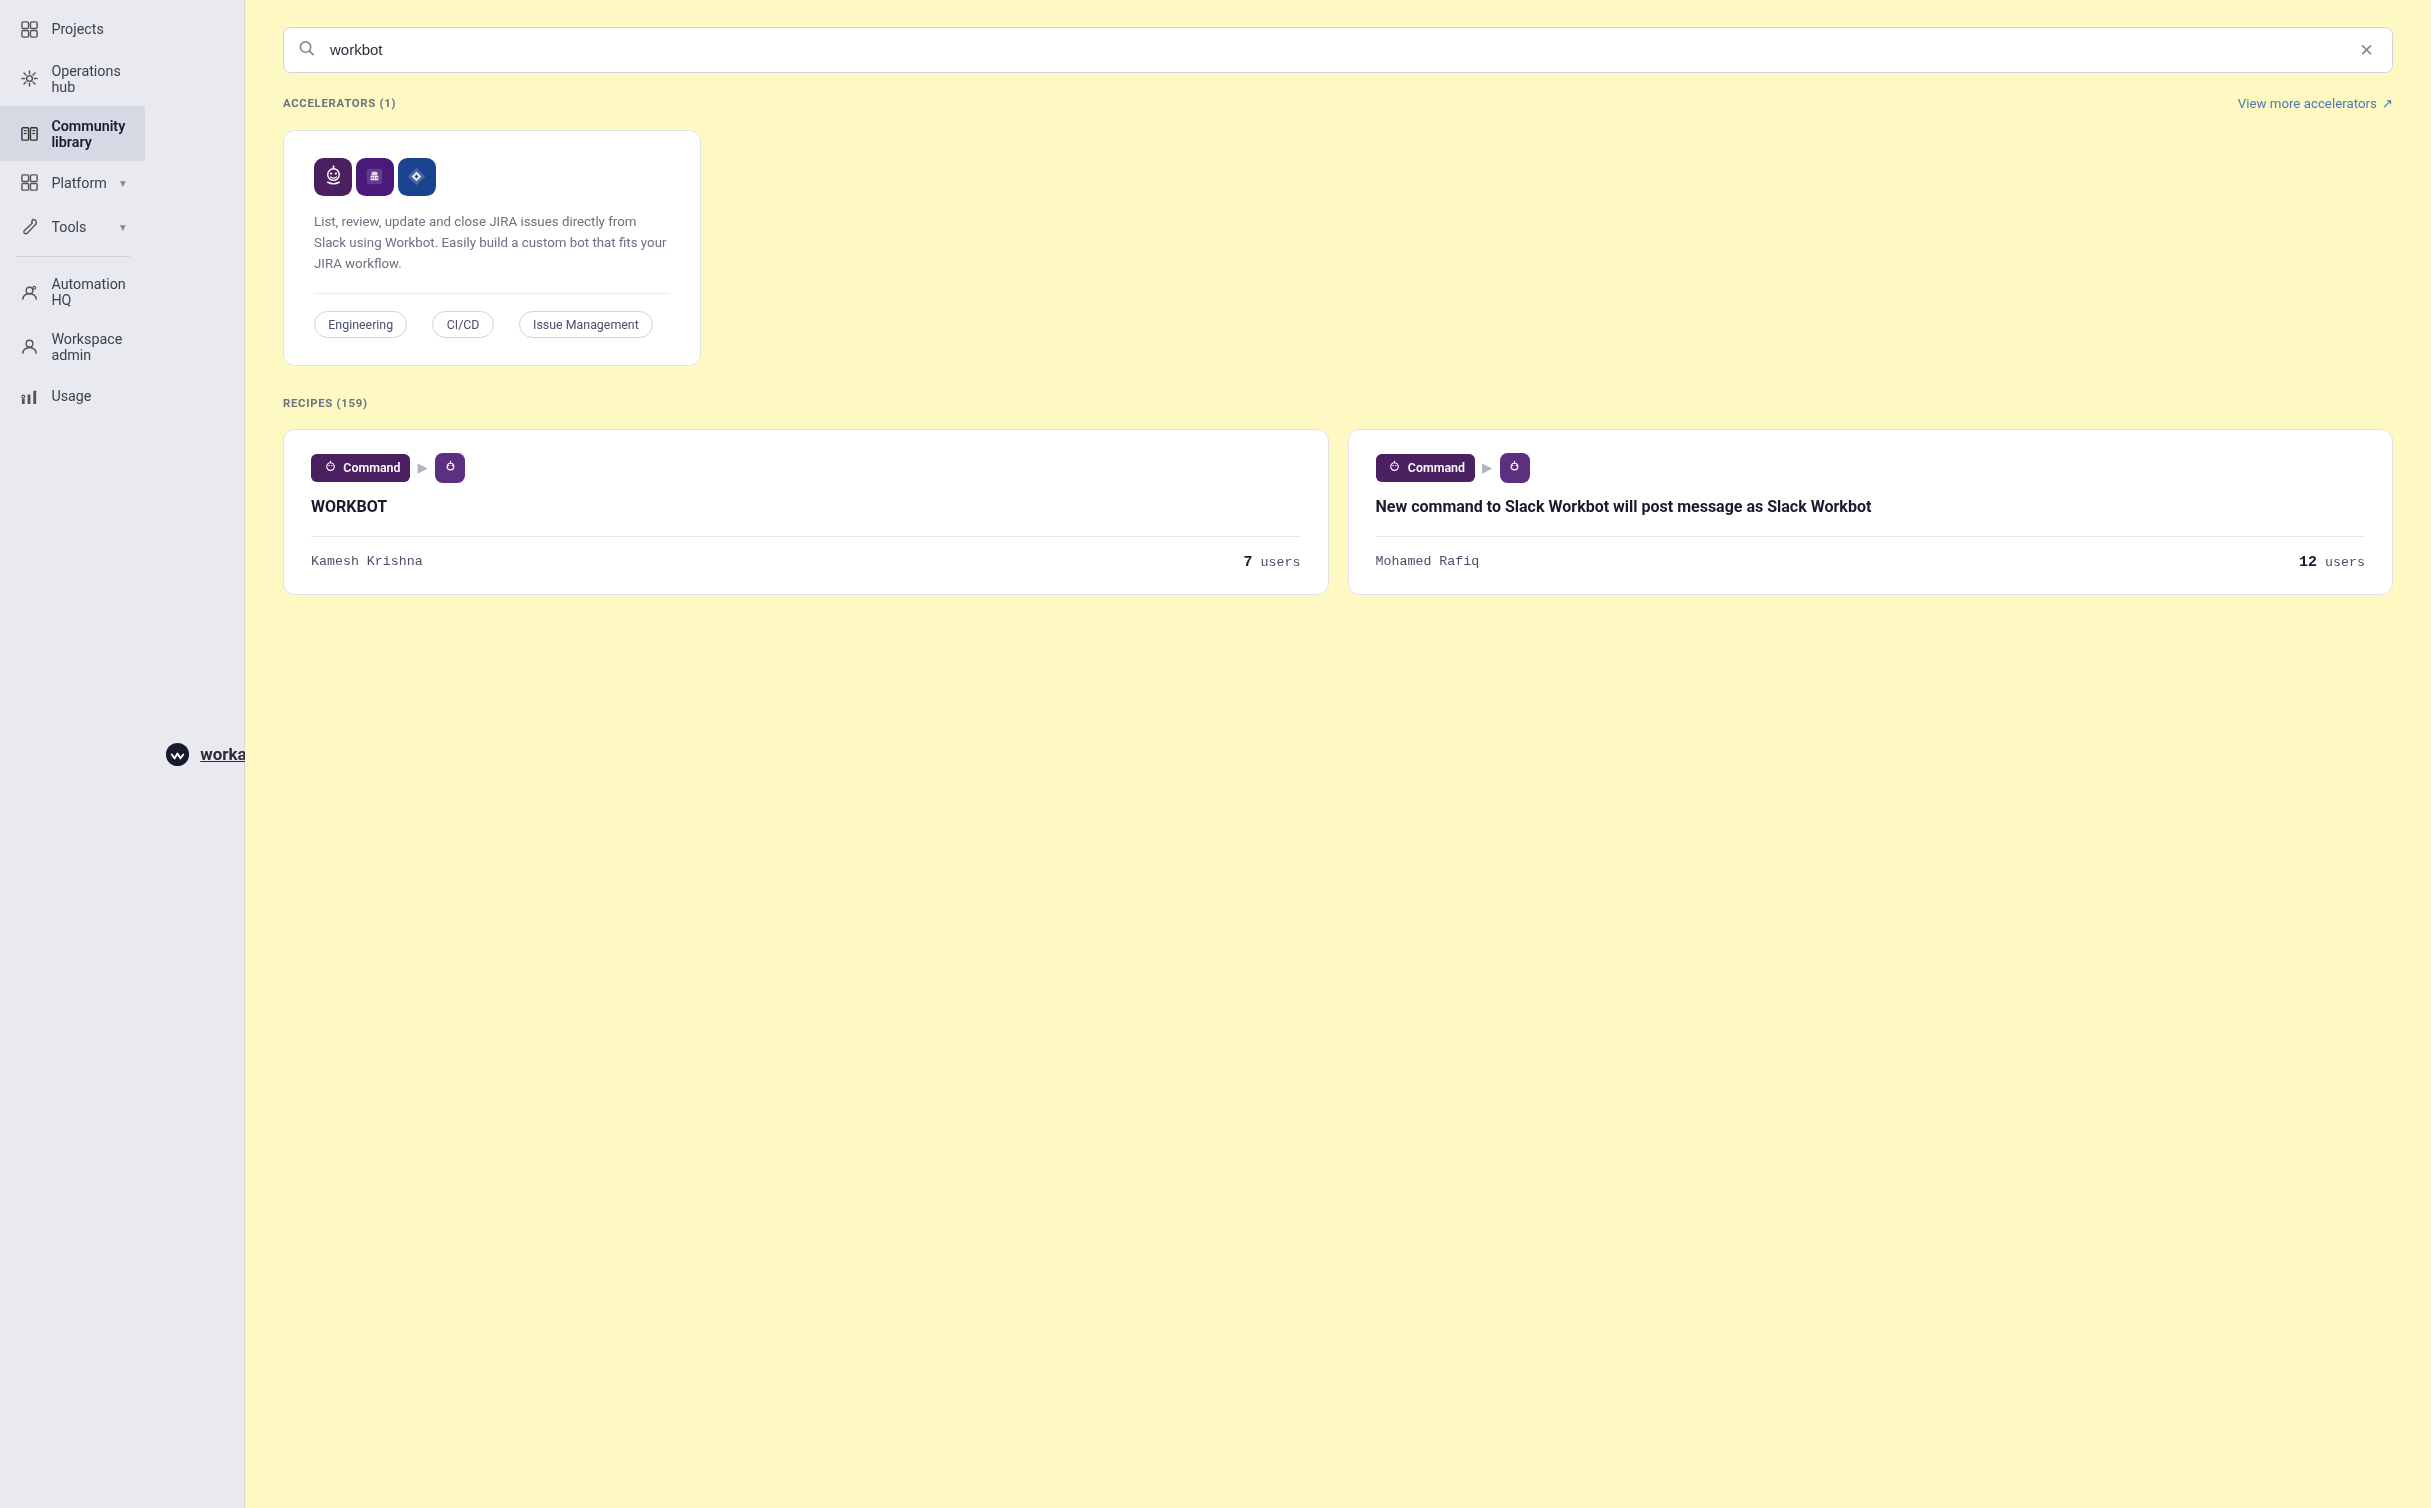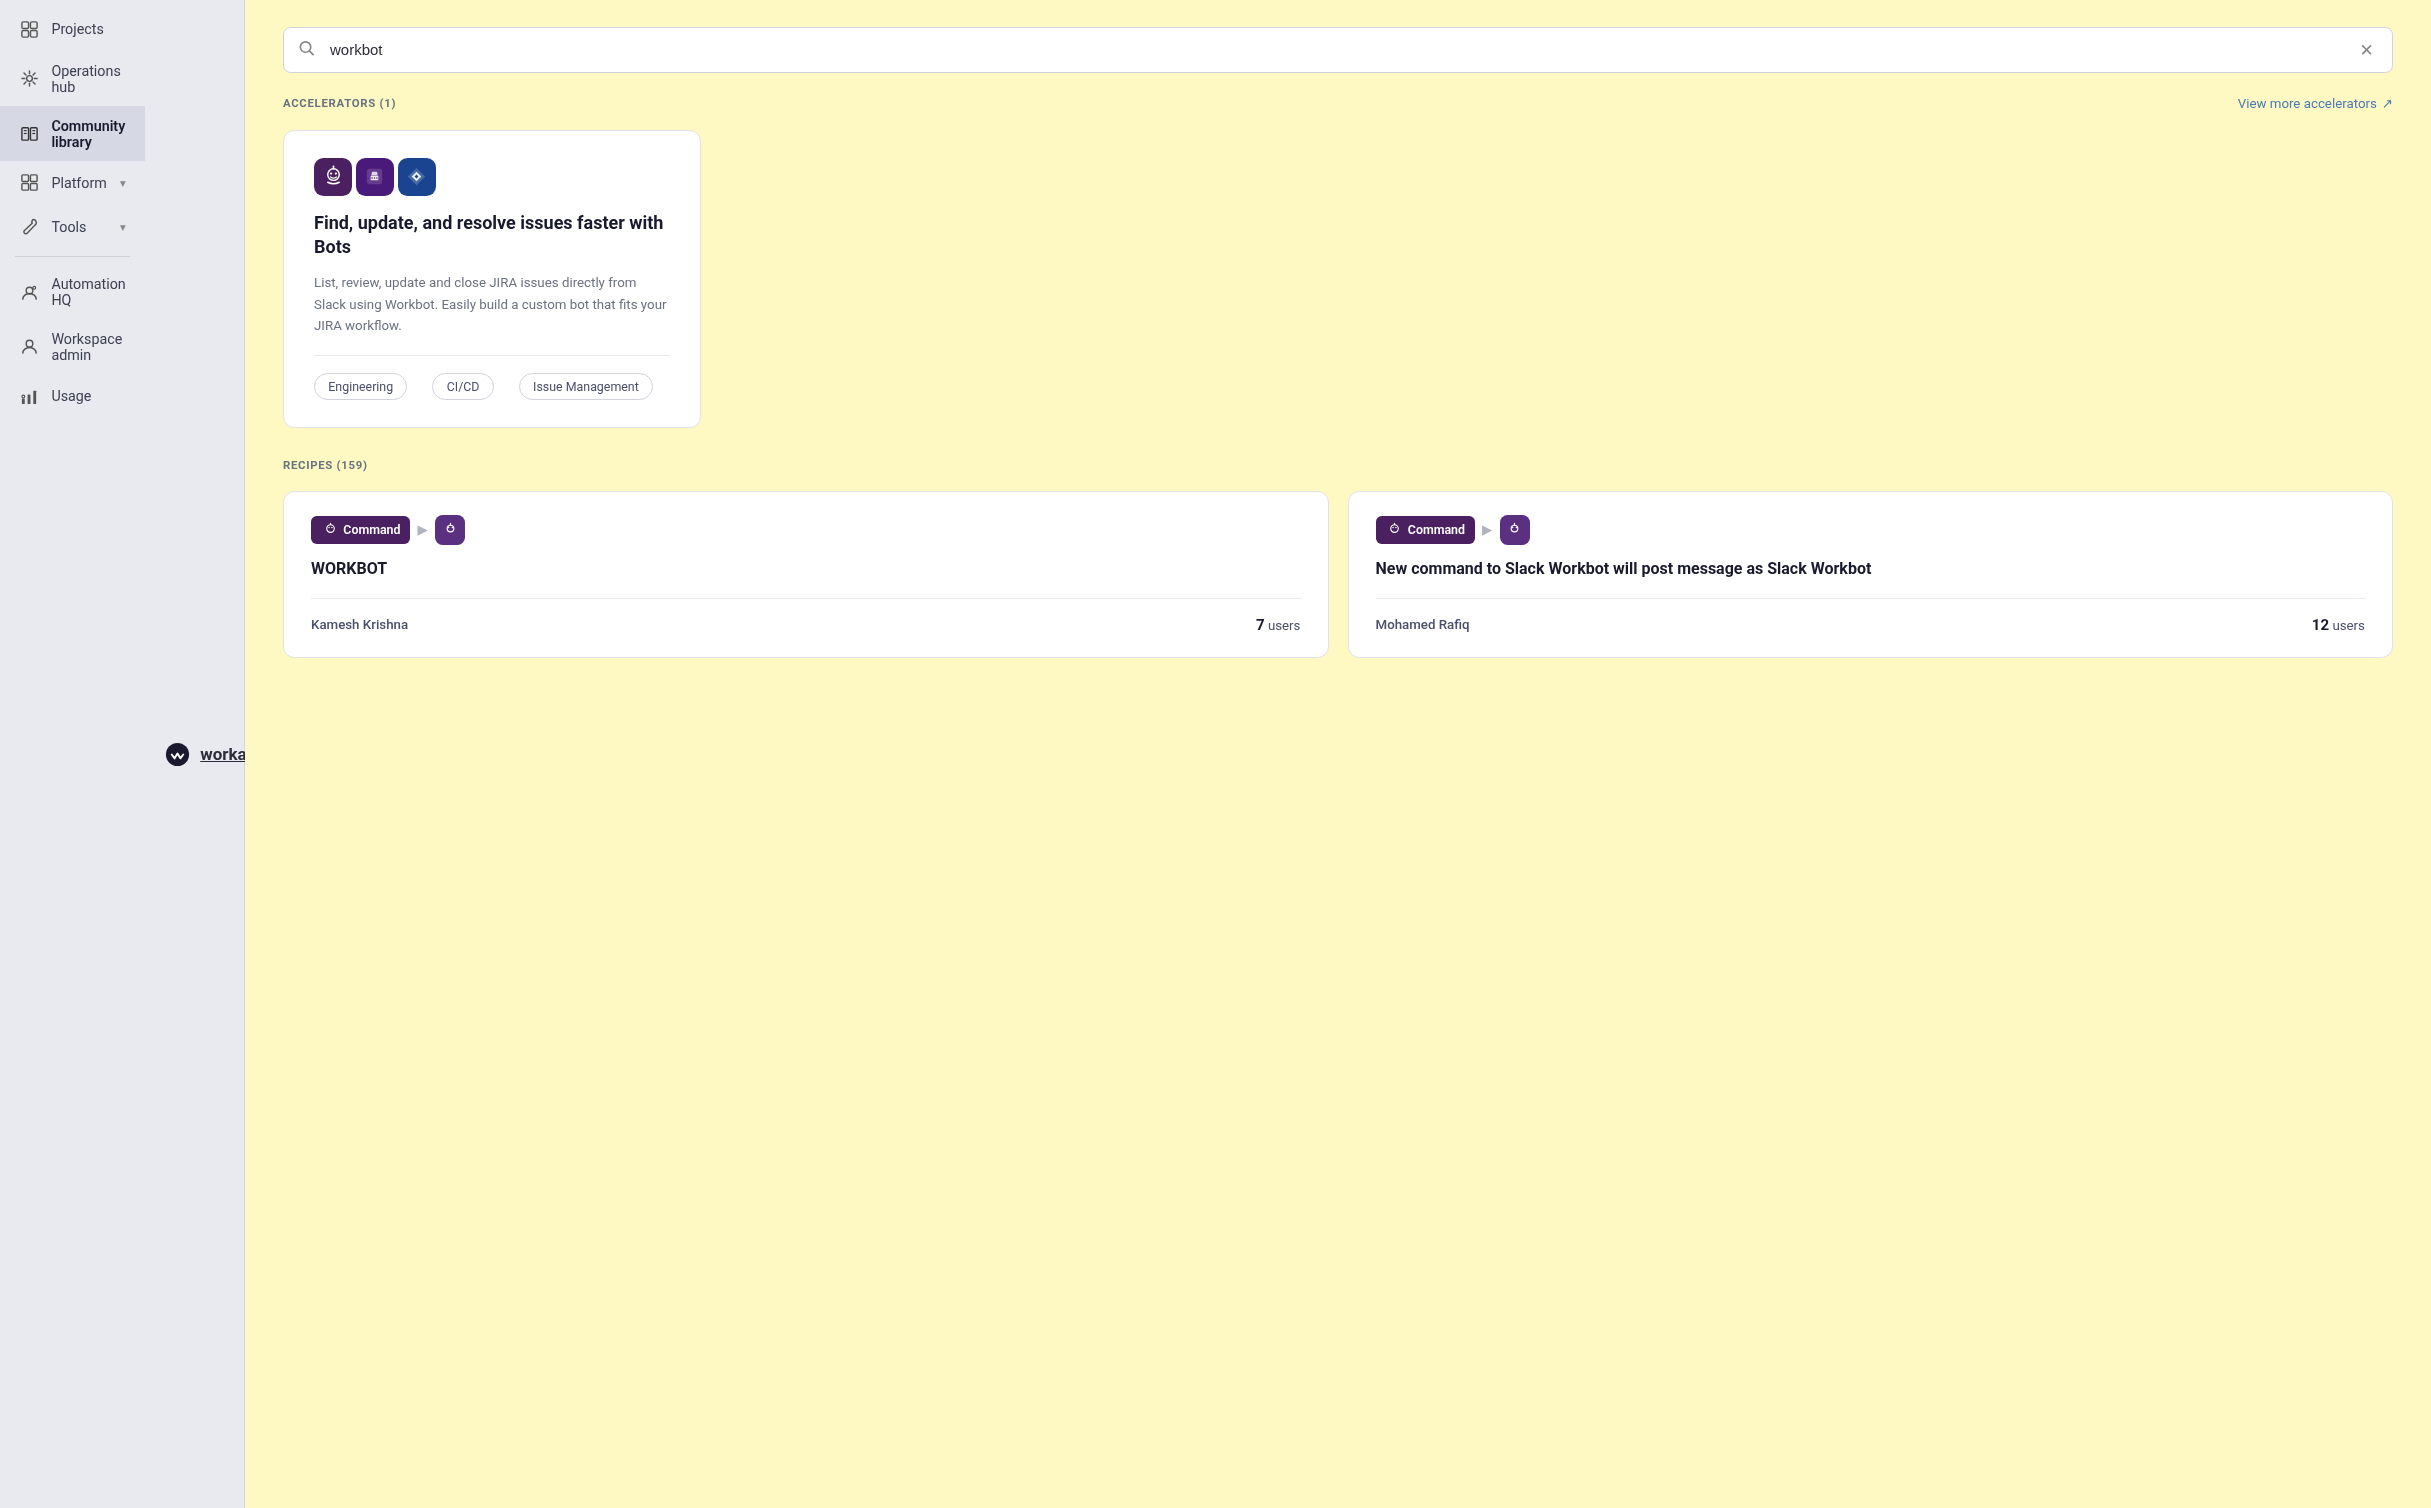--- a/index.html
+++ b/index.html
@@ -210,22 +210,23 @@
     .recipe-title {
       font-size: 16px;
       font-weight: 700;
       color: #1a1a2e;
       line-height: 1.4;
       margin-bottom: auto;
     }
     .recipe-divider { height: 1px; background: #e8eaef; margin: 17px 0; }
     .recipe-footer {
       display: flex;
-      align-items: center;
+      align-items: flex-start;
       justify-content: space-between;
+      font-family: Liberation Mono, monospace;
     }
     .recipe-author { font-size: 13.3px; color: #4a4f6a; font-weight: 500; }
     .recipe-users { font-size: 13.3px; color: #4a4f6a; }
     .recipe-users strong { font-weight: 700; color: #1a1a2e; font-size: 15px; }
 
     
     .icon-workbot { background: #4a2060; color: white; border-radius: 9.5px; }
     .icon-slack { background: #4a1a7a; color: white; border-radius: 9.5px; }
     .icon-jira { background: #1a4490; color: white; border-radius: 9.5px; }
   </style>
@@ -395,21 +396,20 @@
         </div>
 
         <div class="card-icon icon-jira">
           <svg width="23" height="23" viewBox="0 0 24 24" fill="none">
             <path d="M12 3L21 12L12 21L3 12Z" fill="rgba(255,255,255,0.2)"></path>
             <path d="M12 7L17 12L12 17L7 12Z" fill="white" opacity="0.9"></path>
             <path d="M12 10L14 12L12 14L10 12Z" fill="#1a4490"></path>
           </svg>
         </div>
       </div>
-      <div class="card-title">Find, update, and resolve issues faster with Bots</div>
       <div class="card-desc">List, review, update and close JIRA issues directly from Slack using Workbot. Easily build a custom bot that fits your JIRA workflow.</div>
       <div class="card-divider"></div>
       <div class="card-tags">
         <span class="tag">Engineering</span>
         <span class="tag">CI/CD</span>
         <span class="tag">Issue Management</span>
       </div>
     </div>
 
     <div class="recipes-section">

